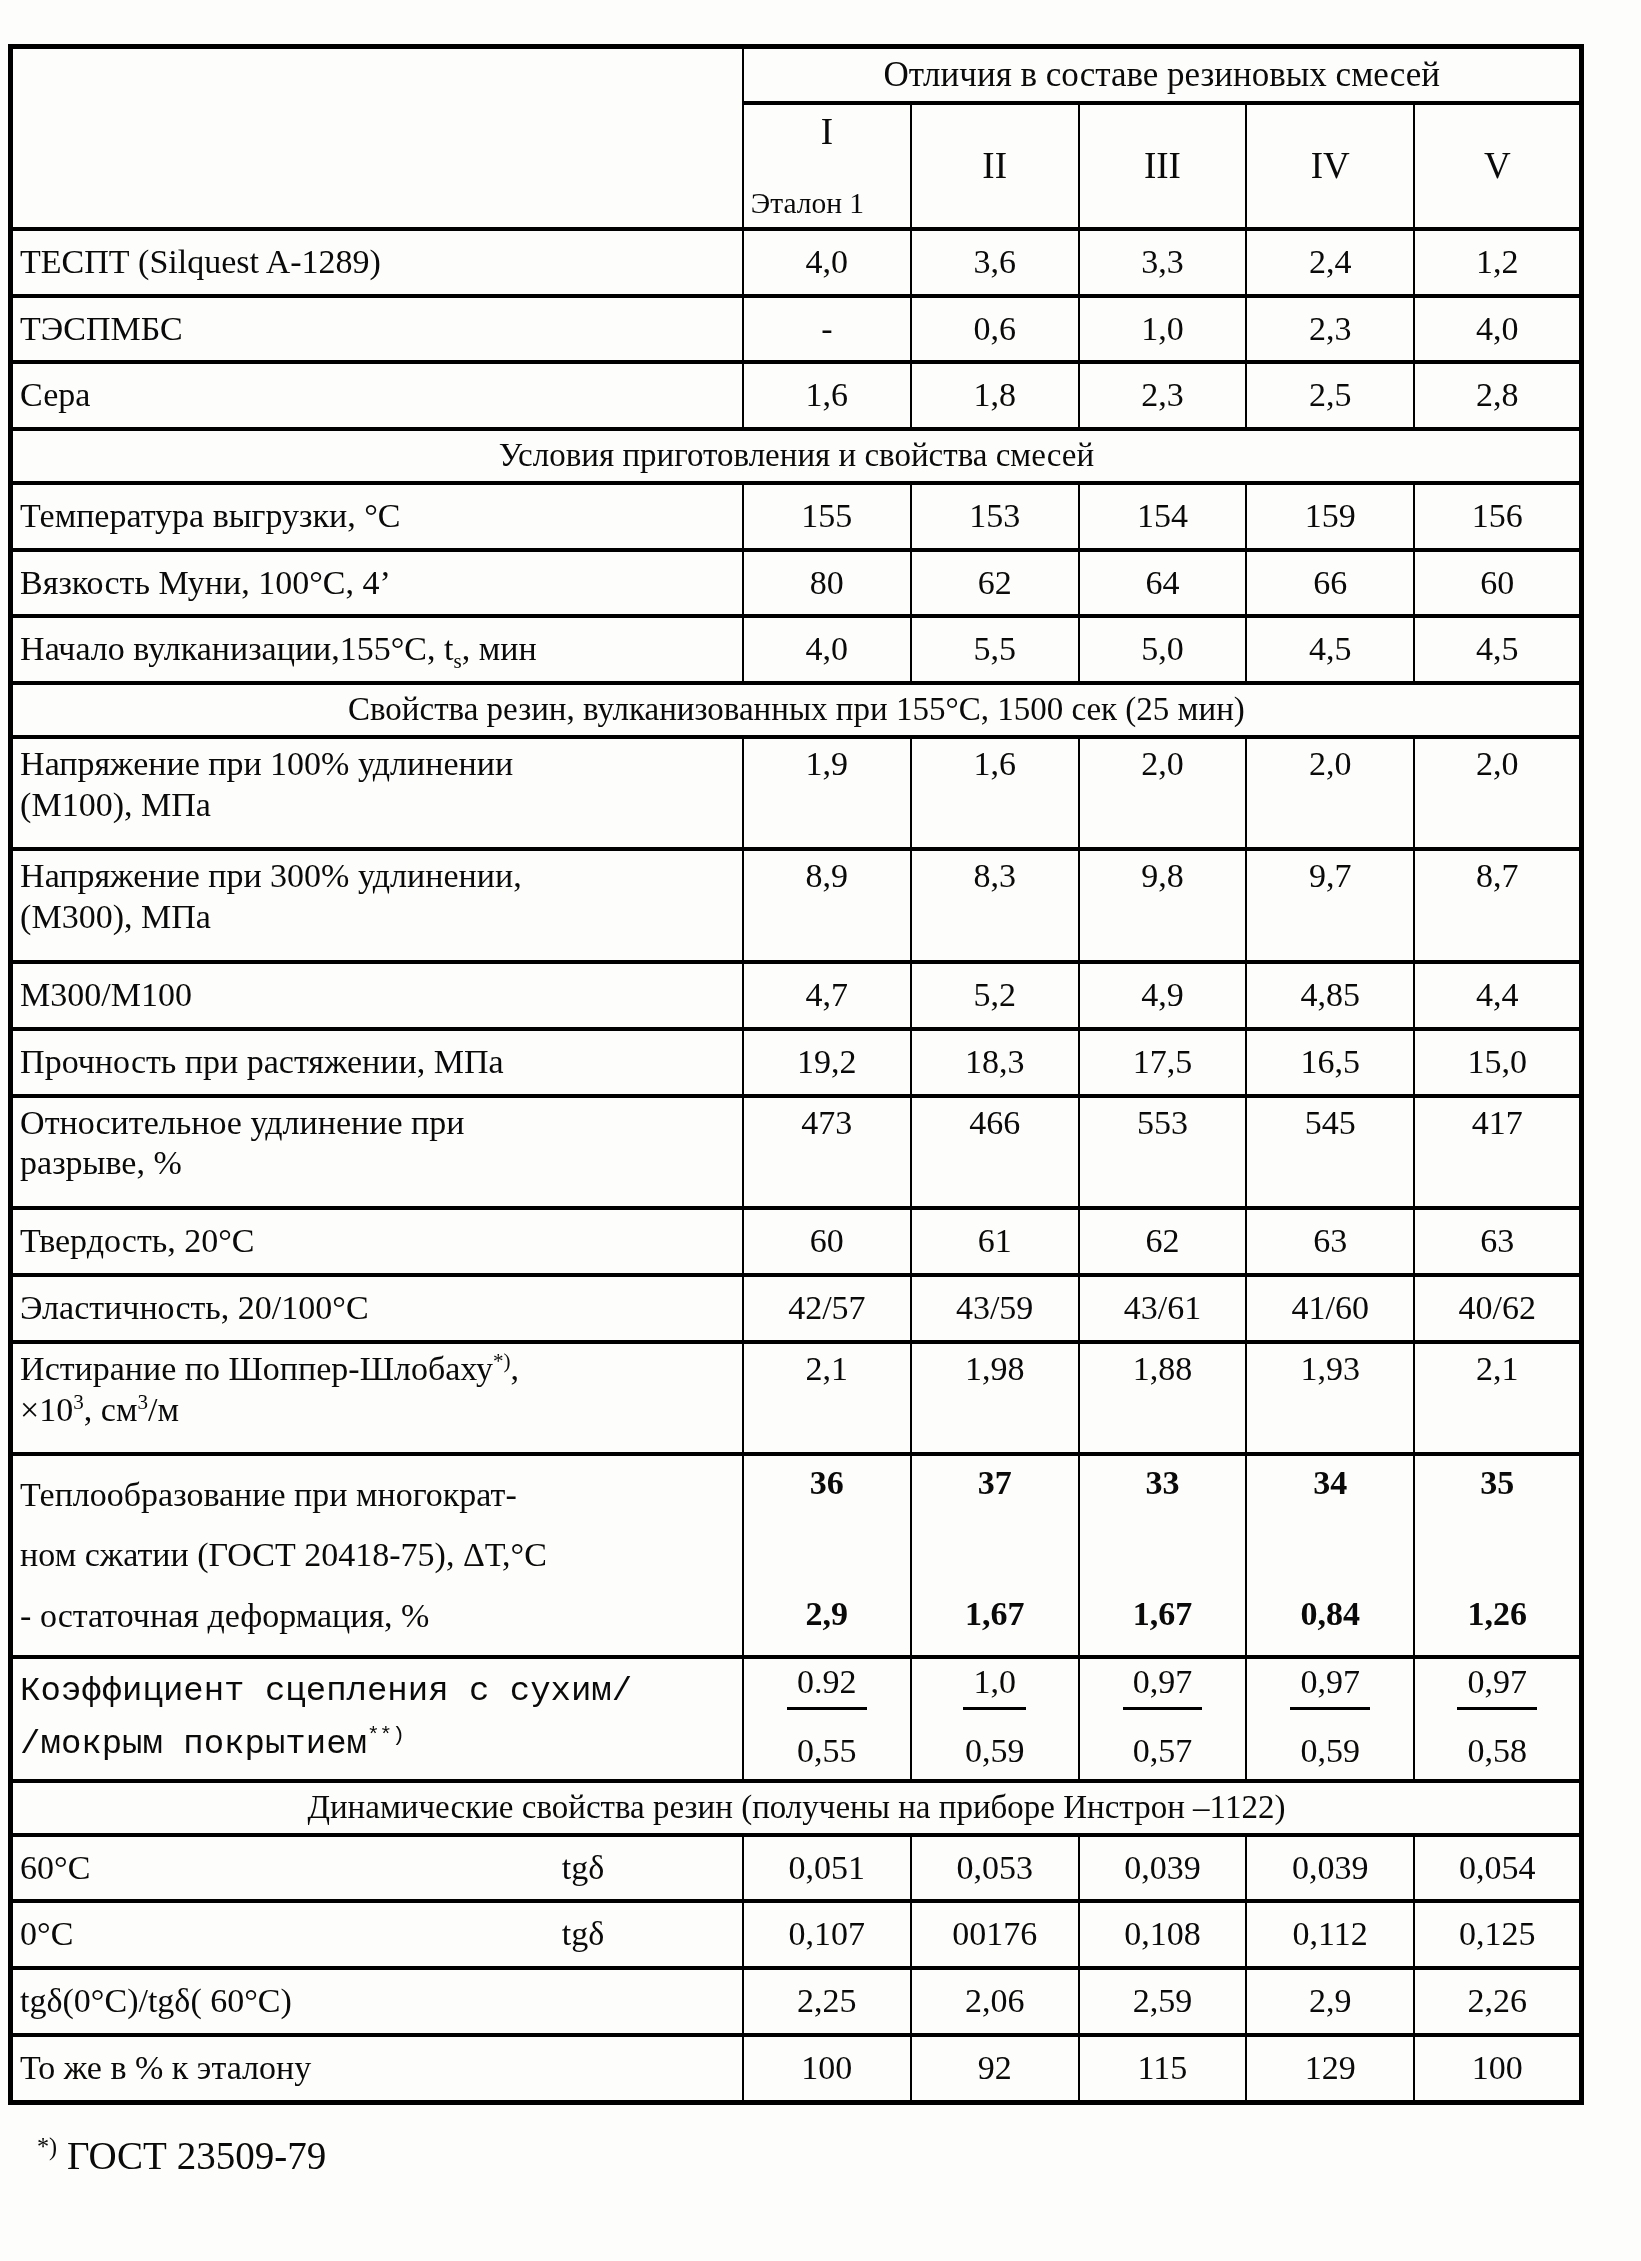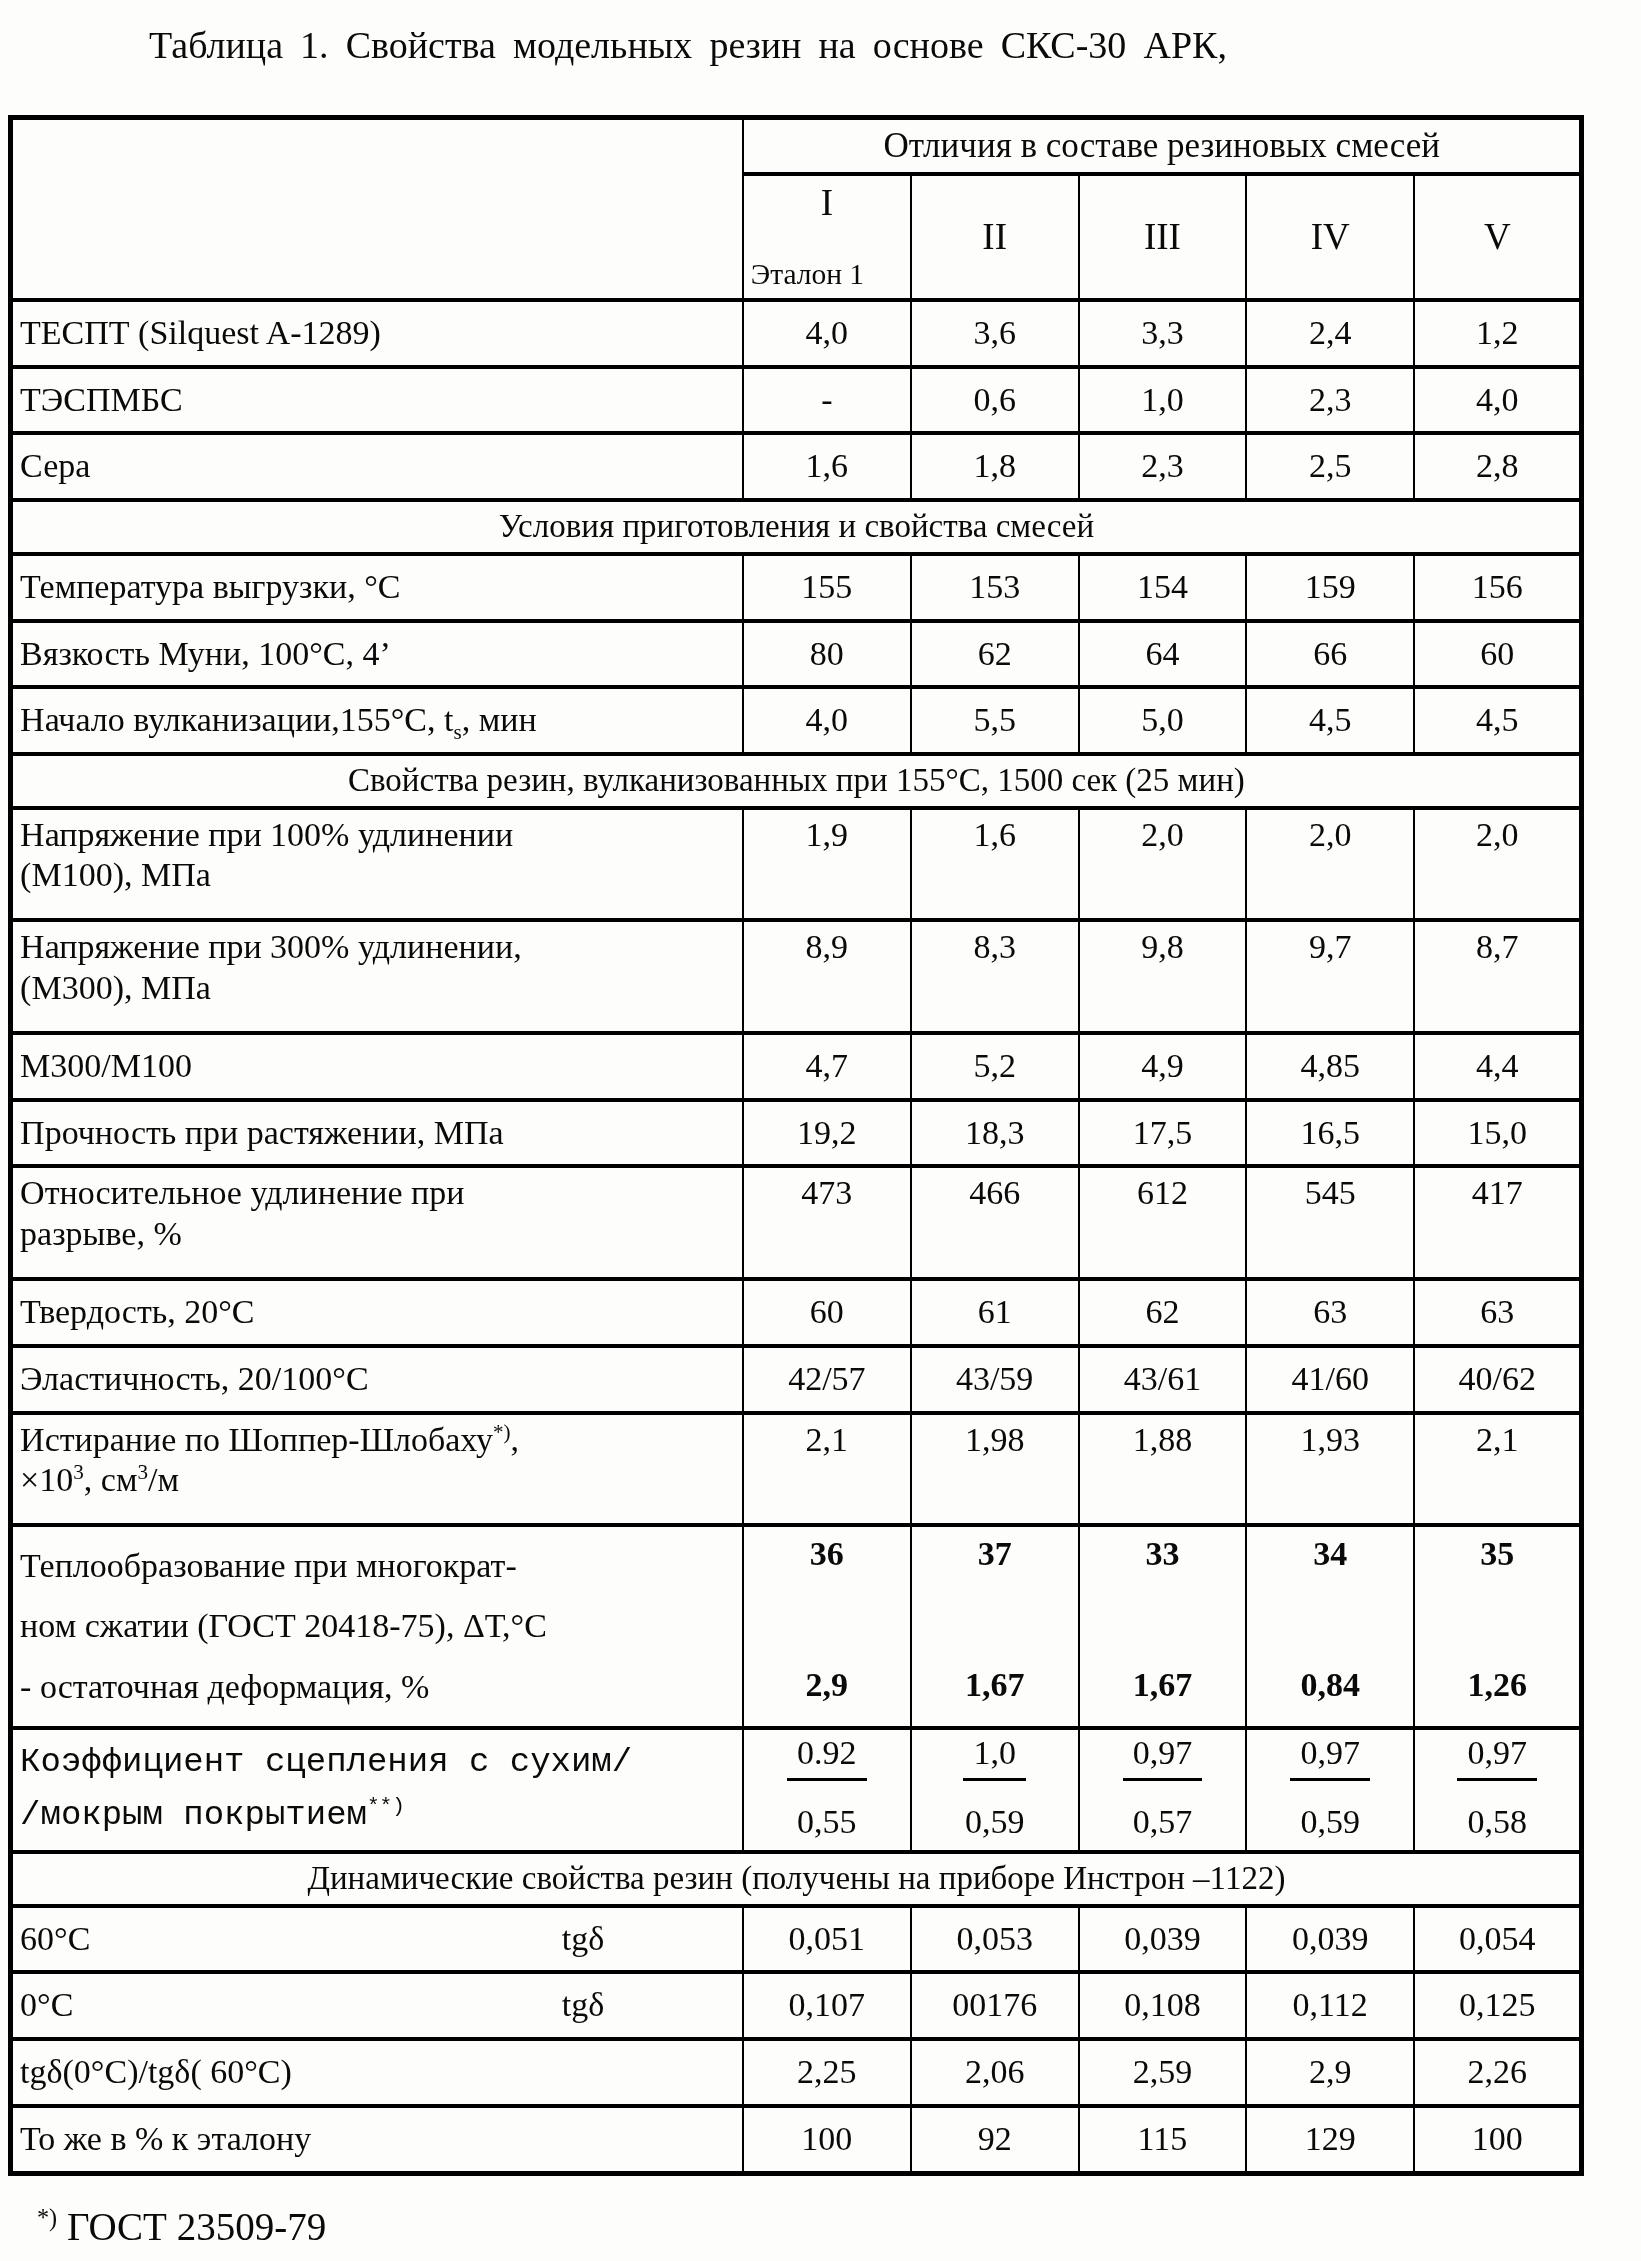--- a/index.html
+++ b/index.html
@@ -65,21 +65,20 @@
   .footnotes{margin:22px 0 0 37px;width:1568px;font-size:39px;line-height:1.5;}
   .fn{margin-bottom:1.7px;}
   .fn .fn-marker{font-size:62%;vertical-align:super;line-height:0;}
 </style>
 </head>
 <body>
 
 <div class="page">
 
   <div class="doc-title">
-    <div class="t1">Таблица 1. Свойства модельных резин на основе СКС-30 АРК,</div>
   </div>
 
   <table class="main">
     <colgroup>
       <col class="c-label">
         <col class="c-val">
         <col class="c-val">
         <col class="c-val">
         <col class="c-val">
         <col class="c-val">
@@ -192,21 +191,21 @@
           <td class="val">19,2</td>
           <td class="val">18,3</td>
           <td class="val">17,5</td>
           <td class="val">16,5</td>
           <td class="val">15,0</td>
         </tr>
         <tr class="vtop">
           <td class="label">Относительное удлинение при<br>разрыве, %</td>
           <td class="val">473</td>
           <td class="val">466</td>
-          <td class="val">612</td>
+          <td class="val">553</td>
           <td class="val">545</td>
           <td class="val">417</td>
         </tr>
         <tr class="pad">
           <td class="label">Твердость, 20°С</td>
           <td class="val">60</td>
           <td class="val">61</td>
           <td class="val">62</td>
           <td class="val">63</td>
           <td class="val">63</td>

